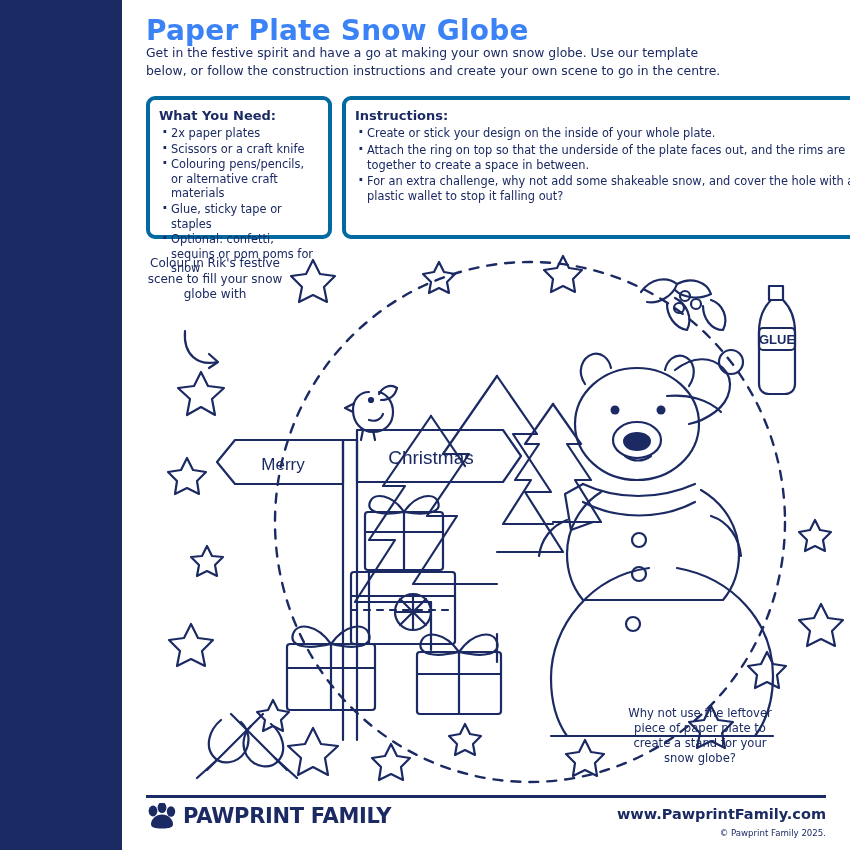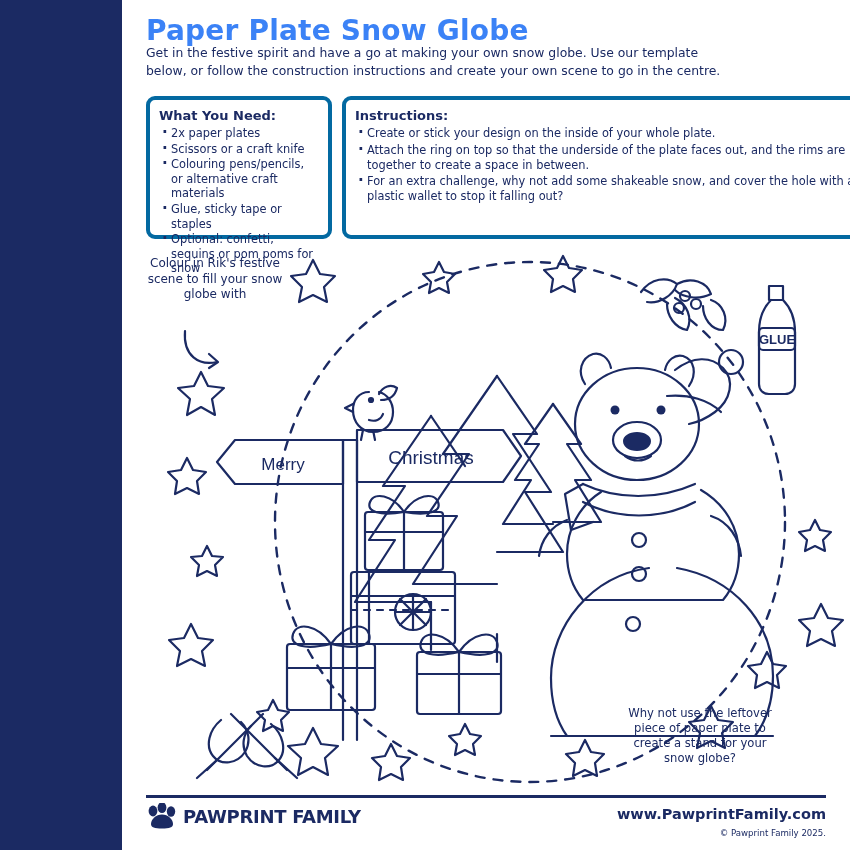--- a/index.html
+++ b/index.html
@@ -68,21 +68,21 @@
     position:absolute;left:0;top:244px;width:664px;height:550px;margin-left:33px;
   }
   
   .footer-rule{
     position:absolute;left:24px;top:795px;width:680px;height:3px;background:#1b2a63;
   }
   #logo{
     position:absolute;left:24px;top:803px;display:flex;align-items:center;gap:7px;
   }
   #logo .logo-text{
-    font-size:18px;font-weight:bold;letter-spacing:-0.3px;color:#1b2a63;
+    font-size:21px;font-weight:bold;letter-spacing:-0.3px;color:#1b2a63;
   }
   #website{
     position:absolute;right:24px;top:806px;
     font-size:14.5px;font-weight:bold;color:#1b2a63;
   }
   #copyright{
     position:absolute;right:24px;top:828px;
     font-size:8.6px;color:#1b2a63;
   }
   svg{display:block;}

